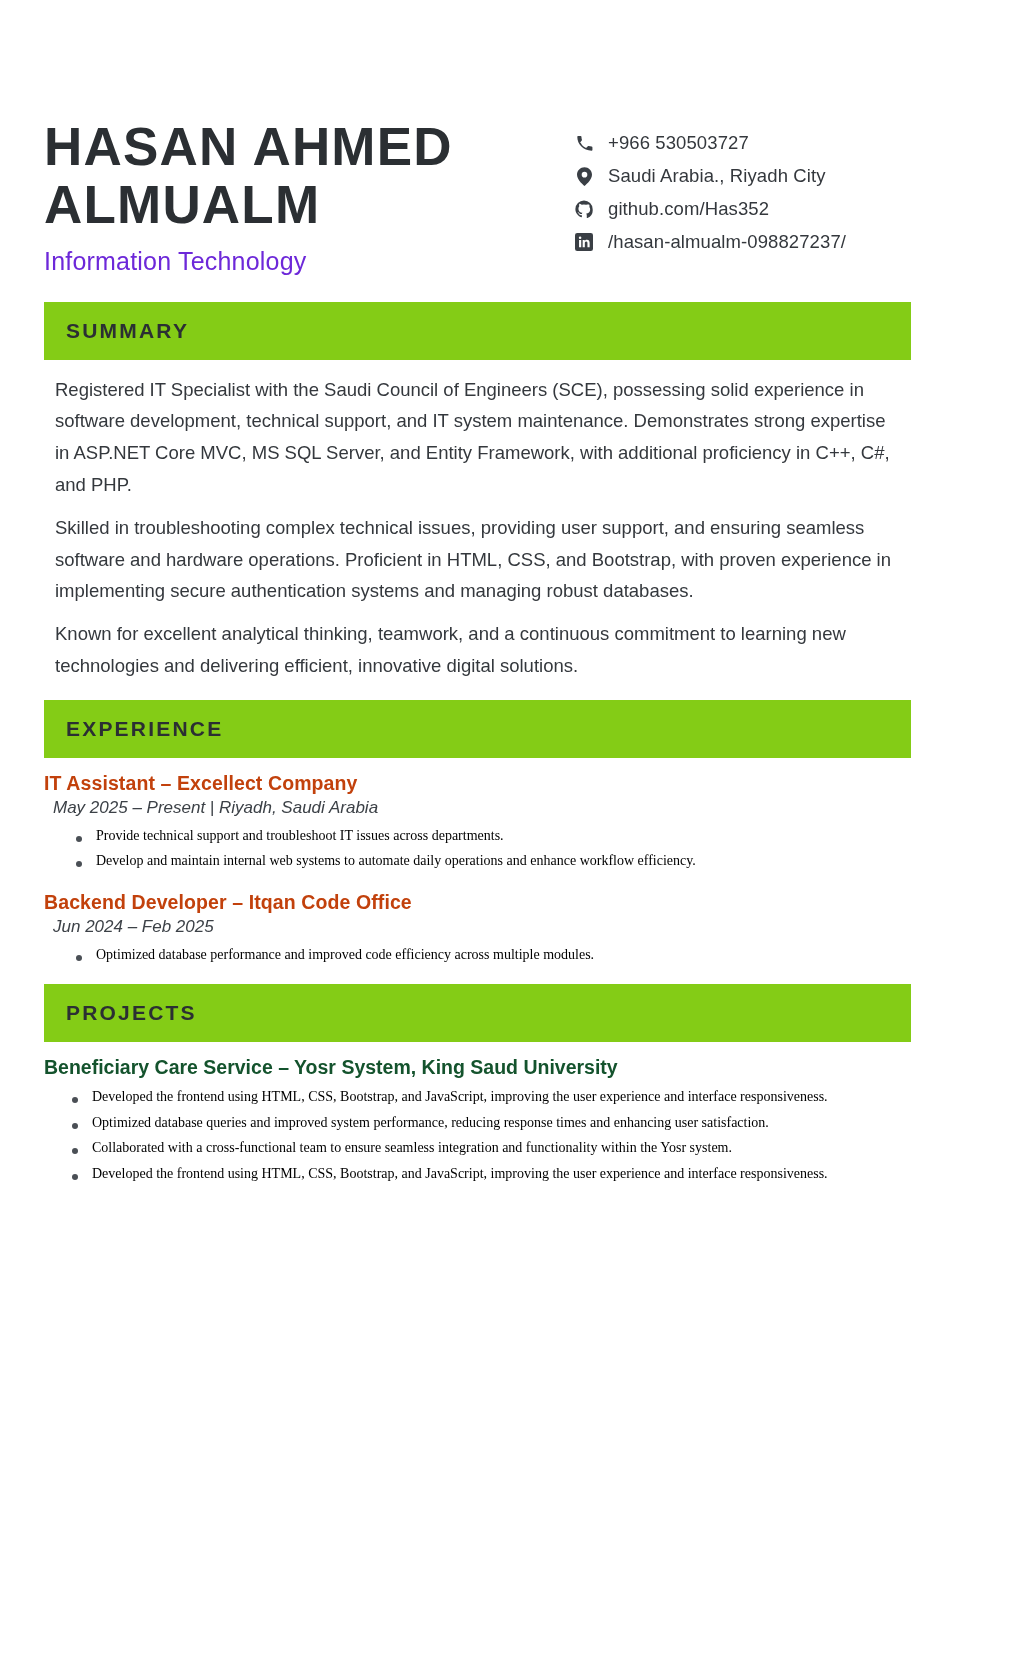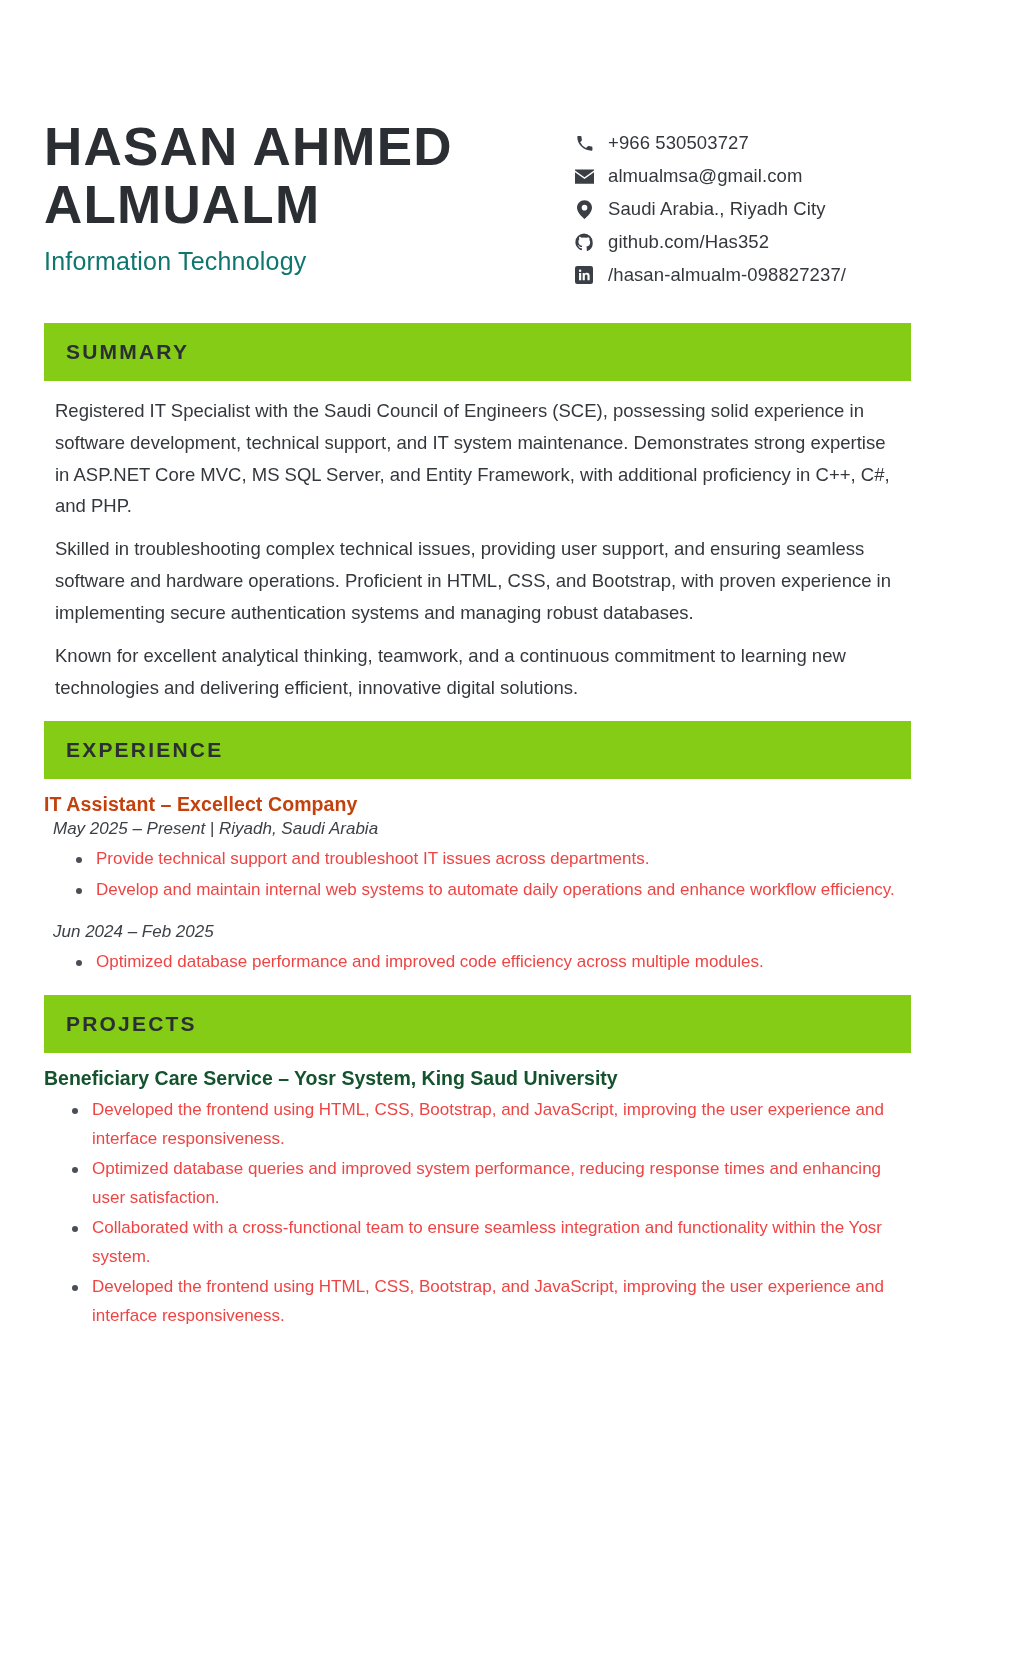--- a/index.html
+++ b/index.html
@@ -39,21 +39,21 @@
     font-weight: 700;
     letter-spacing: 1.2px;
     color: #2b2f33;
     margin: 0 0 12px 0;
     text-transform: uppercase;
     white-space: pre-line;
   }
   .role {
     font-size: 25px;
     font-weight: 400;
-    color: #0f766e;
+    color: #6d28d9;
     letter-spacing: 0.2px;
   }
   .contacts {
     padding-top: 14px;
     min-width: 340px;
   }
   .contact-row {
     display: flex;
     align-items: center;
     margin-bottom: 11px;
@@ -114,24 +114,25 @@
     margin-bottom: 6px;
     padding-left: 9px;
   }
   ul.bullets {
     margin: 6px 0 0 0;
     padding-left: 52px;
     list-style: none;
   }
   ul.bullets li {
     position: relative;
-    font-size: 17px;
+    font-size: 14px;
     line-height: 1.68;
-    color: #ef4444;
+    color: #000000;
     margin-bottom: 2px;
+    font-family: Liberation Serif, serif;
   }
   ul.bullets li::before {
     content: "";
     position: absolute;
     left: -20px;
     top: 12px;
     width: 6px;
     height: 6px;
     border-radius: 50%;
     background: #4a4f55;
@@ -162,29 +163,20 @@
 
       <div class="contact-row">
         <span class="contact-ico">
           <svg width="17" height="17" viewBox="0 0 24 24" fill="currentColor">
             <path d="M6.6 10.8c1.7 3.4 4.2 5.9 7.6 7.6l2.5-2.5c.3-.3.8-.4 1.2-.3 1.3.4 2.7.7 4.1.7.7 0 1.2.5 1.2 1.2V21c0 .7-.5 1.2-1.2 1.2C10.6 22.2 1.8 13.4 1.8 2.6 1.8 1.9 2.3 1.4 3 1.4h3.5c.7 0 1.2.5 1.2 1.2 0 1.4.2 2.8.7 4.1.1.4 0 .9-.3 1.2l-2.5 2.9z"></path>
           </svg>
         </span>
         <span>+966 530503727</span>
       </div>
 
-      <div class="contact-row">
-        <span class="contact-ico">
-          <svg width="19" height="15" viewBox="0 0 24 18" fill="currentColor">
-            <path d="M0 1.5 12 10 24 1.5V0H0z"></path>
-            <path d="M0 3.6V18h24V3.6L12 12.1z"></path>
-          </svg>
-        </span>
-        <span>almualmsa@gmail.com</span>
-      </div>
 
       <div class="contact-row">
         <span class="contact-ico">
           <svg width="15" height="19" viewBox="0 0 16 20" fill="currentColor">
             <path d="M8 0C3.6 0 0 3.6 0 8c0 5.8 8 12 8 12s8-6.2 8-12c0-4.4-3.6-8-8-8zm0 11a3 3 0 110-6 3 3 0 010 6z"></path>
           </svg>
         </span>
         <span>Saudi Arabia., Riyadh City</span>
       </div>
 
@@ -226,20 +218,21 @@
   <div class="entry">
     <div class="entry-title">IT Assistant – Excellect Company</div>
     <div class="entry-meta">May 2025 – Present | Riyadh, Saudi Arabia</div>
     <ul class="bullets">
       <li>Provide technical support and troubleshoot IT issues across departments.</li>
       <li>Develop and maintain internal web systems to automate daily operations and enhance workflow efficiency.</li>
     </ul>
   </div>
 
   <div class="entry">
+    <div class="entry-title">Backend Developer – Itqan Code Office</div>
     <div class="entry-meta">Jun 2024 – Feb 2025</div>
     <ul class="bullets">
       <li>Optimized database performance and improved code efficiency across multiple modules.</li>
     </ul>
   </div>
 
   <div class="section-bar">
     <div class="section-title">PROJECTS</div>
   </div>
 

